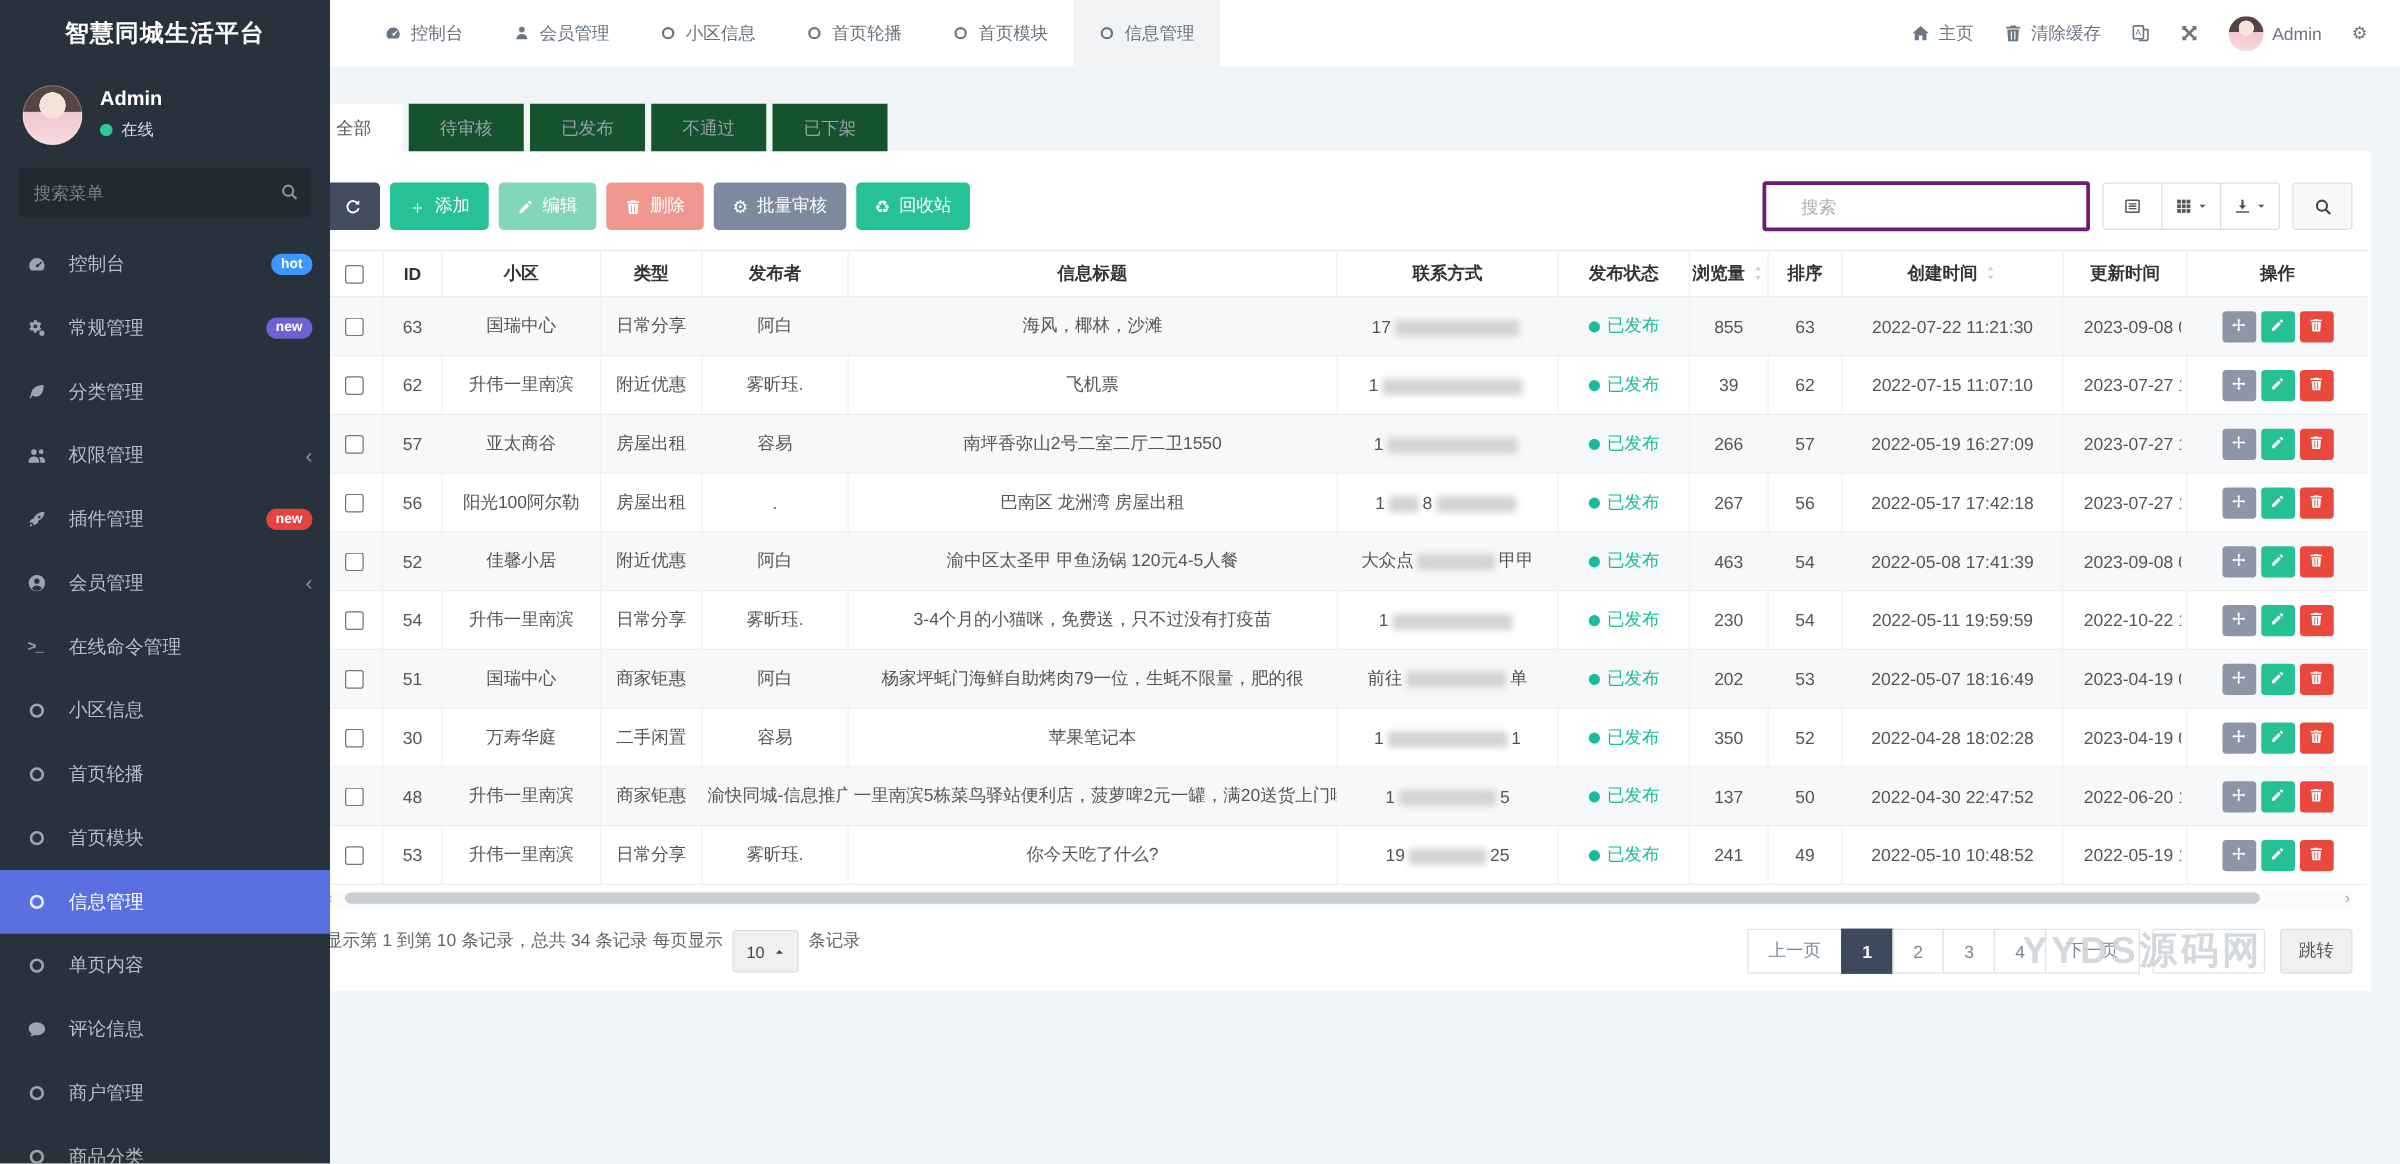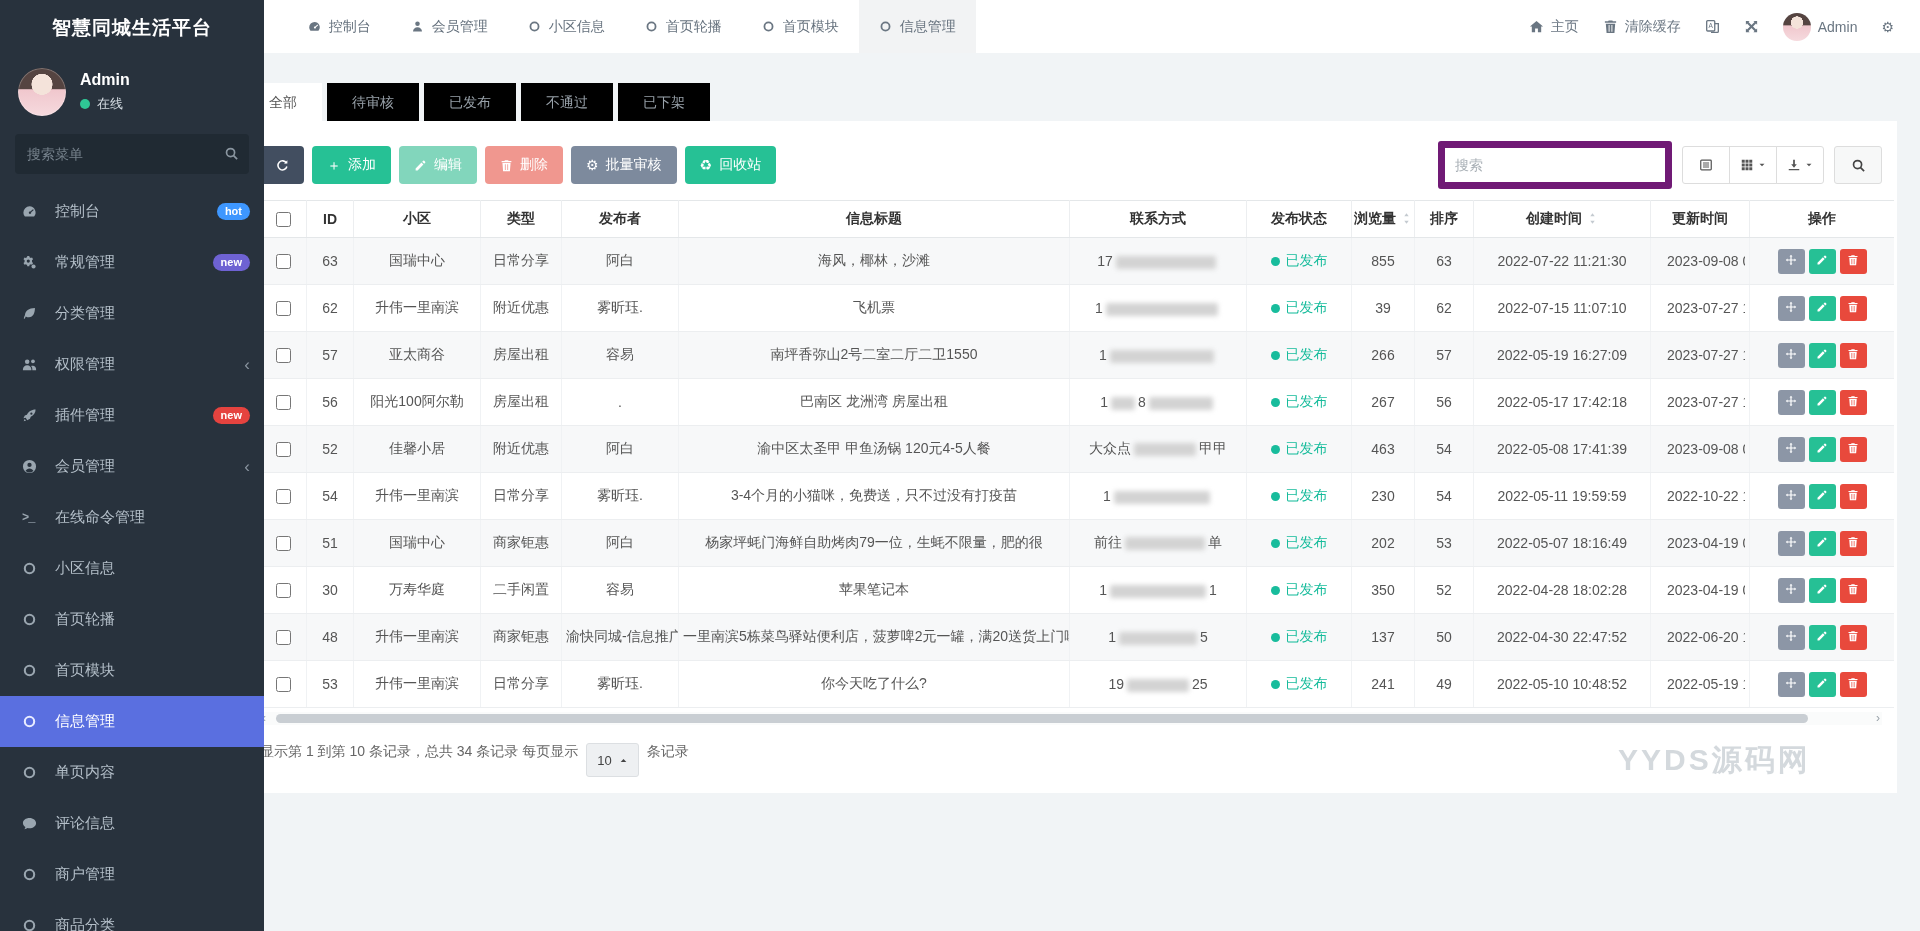--- a/index.html
+++ b/index.html
@@ -44,37 +44,37 @@
   .topbar-right{margin-left:auto;display:flex;align-items:center;gap:24px;padding-right:26px;color:#6a7682;font-size:14px;}
   .tr-item{display:flex;align-items:center;gap:7px;cursor:pointer;white-space:nowrap;}
   .tr-item svg{width:15px;height:15px;}
   .tb-avatar{width:28px;height:28px;border-radius:50%;
     background:radial-gradient(circle at 50% 34%,#f4e3da 0 26%,rgba(0,0,0,0) 27%),
     linear-gradient(180deg,#554441 0%,#554441 44%,#f0c7cd 45%,#f6dade 100%);}
 
   
   .content{position:absolute;left:230px;top:53px;right:0;bottom:0;}
   .filter-tabs{position:absolute;top:30px;left:14px;display:flex;gap:5px;z-index:2;}
-  .ftab{height:38px;line-height:38px;padding:0 25px;background:#000000;color:#98a1a9;font-size:14px;cursor:pointer;}
+  .ftab{height:38px;line-height:38px;padding:0 25px;background:#14532d;color:#98a1a9;font-size:14px;cursor:pointer;}
   .ftab.active{background:#fff;color:#555;}
   .panel{position:absolute;left:15px;right:23px;top:68px;height:672px;background:#fff;}
 
   
   .toolbar{display:flex;align-items:center;gap:8px;margin:25px 15px 0 15px;height:38px;}
   .tbtn{height:38px;border:none;border-radius:4px;color:#fff;font-size:14px;display:flex;align-items:center;gap:7px;padding:0 15px;cursor:pointer;font-family:inherit;}
   .tbtn svg{width:13px;height:13px;}
   .tbtn .gly{font-size:14px;line-height:1;}
   .tb-refresh{background:#424e60;width:44px;justify-content:center;padding:0;}
   .tb-add{background:#26c195;}
   .tb-edit{background:#82d6bc;}
   .tb-del{background:#f0978f;}
   .tb-batch{background:#7d8a9d;}
   .tb-recycle{background:#26c195;}
   .toolbar-right{margin-left:auto;display:flex;align-items:center;gap:10px;}
-  .srch{width:200px;height:34px;border:7px solid #701a75;border-radius:3px;padding:0 10px;font-size:14px;color:#555;outline:none;font-family:inherit;}
+  .srch{width:200px;height:34px;border:3px solid #701a75;border-radius:3px;padding:0 28px;font-size:14px;color:#555;outline:none;font-family:inherit;}
   .srch::placeholder{color:#a9b0b6;}
   .btn-group{display:flex;}
   .vbtn{width:46px;height:36px;background:#fff;border:1px solid #ddd;display:flex;align-items:center;justify-content:center;gap:4px;color:#555;margin-left:-1px;cursor:pointer;}
   .vbtn:first-child{border-radius:3px 0 0 3px;margin-left:0;}
   .vbtn:last-child{border-radius:0 3px 3px 0;}
   .vbtn svg{width:14px;height:14px;}
   .vbtn .crt svg{width:8px;height:8px;}
   .sbtn{width:46px;height:36px;background:#f7f8f8;border:1px solid #ddd;border-radius:3px;display:flex;align-items:center;justify-content:center;color:#444;cursor:pointer;}
   .sbtn svg{width:15px;height:15px;}
 
@@ -808,18 +808,30 @@
           <span class="pp-select">
             <span>10</span>
               <span id="crt-up" style="display: inline-flex; align-items: center;">
                 <svg viewBox="0 0 16 16">
                   <path fill="currentColor" d="M3 10.5l5-5 5 5z"></path>
                 </svg>
               </span>
           </span>
           <span>条记录</span>
         </div>
+        <div class="pg-controls">
+          <div class="pg-btn">上一页</div>
+          <div id="pg-pages" style="display:flex;">
+              <div class="pg-btn active">1</div>
+              <div class="pg-btn">2</div>
+              <div class="pg-btn">3</div>
+              <div class="pg-btn">4</div>
+            </div>
+          <div class="pg-btn">下一页</div>
+          <input class="pg-input" type="text" style="">
+          <button class="pg-jump">跳转</button>
+        </div>
       </div>
     </div>
   </div>
 
   <div class="watermark">YYDS源码网</div>
 </div>
 
 </body></html>

